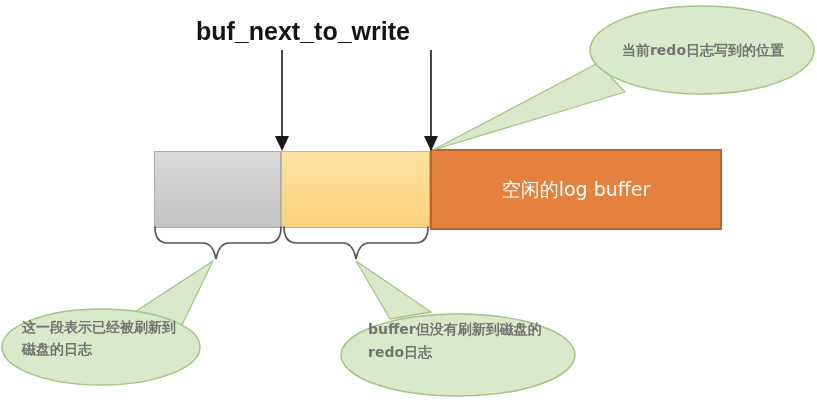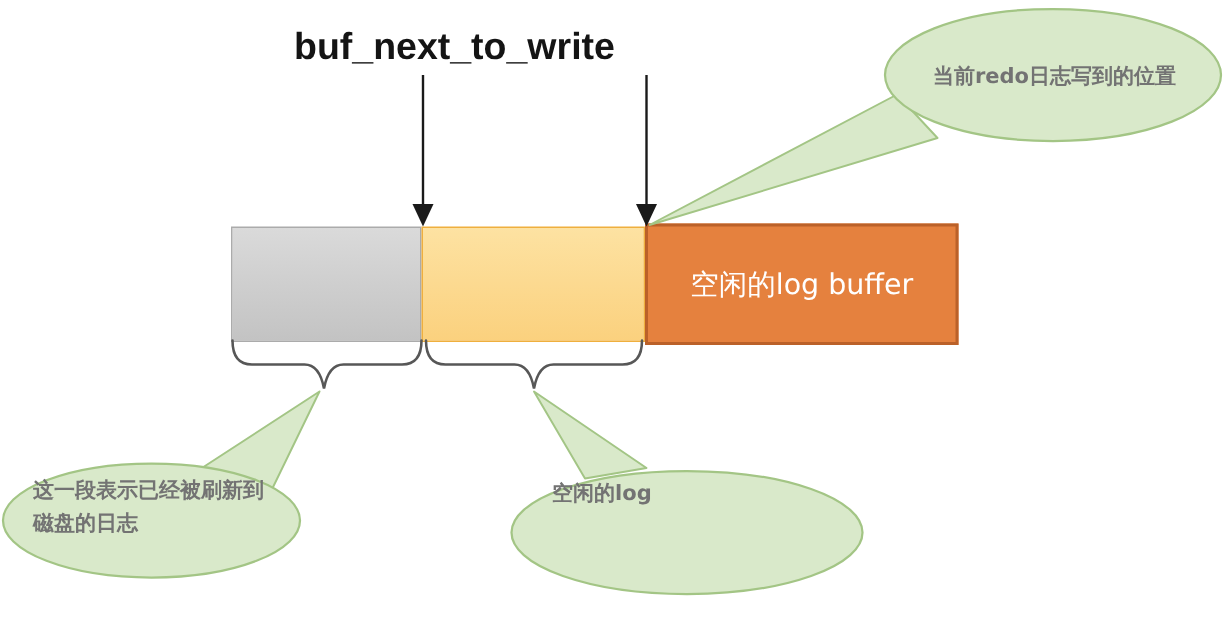--- a/index.html
+++ b/index.html
@@ -49,21 +49,21 @@
     left: 154px; width: 127px;
     background: linear-gradient(180deg, #dadada 0%, #c3c3c3 100%);
     border: 1px solid #ababab;
   }
   .seg.unflushed {
     left: 281px; width: 149px;
     background: linear-gradient(180deg, #fde2a2 0%, #fbd17e 100%);
     border: 1px solid #efaf3e;
   }
   .seg.free {
-    left: 430px; top: 149px; width: 209px; height: 81px;
+    left: 430px; top: 149px; width: 292px; height: 81px;
     background: #e5813e;
     border: 2px solid #bb6129;
     display: flex;
     align-items: center;
     justify-content: center;
     color: #ffffff;
     font-size: 19px;
     white-space: nowrap;
   }
   .callout-text {
@@ -123,16 +123,17 @@
 
 
   <div class="callout-text top">
     <div class="line">当前redo日志写到的位置</div>
   </div>
   <div class="callout-text left">
     <div class="line">这一段表示已经被刷新到</div>
     <div class="line">磁盘的日志</div>
   </div>
   <div class="callout-text mid">
-    <div class="line">空闲的log</div>
+    <div class="line">buffer但没有刷新到磁盘的</div>
+    <div class="line">redo日志</div>
   </div>
 
 </div>
 
 </body></html>

